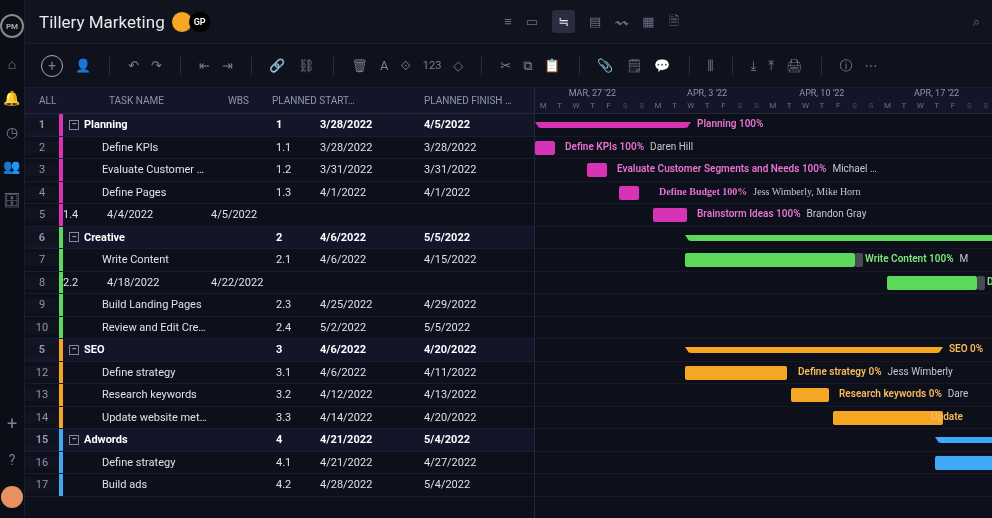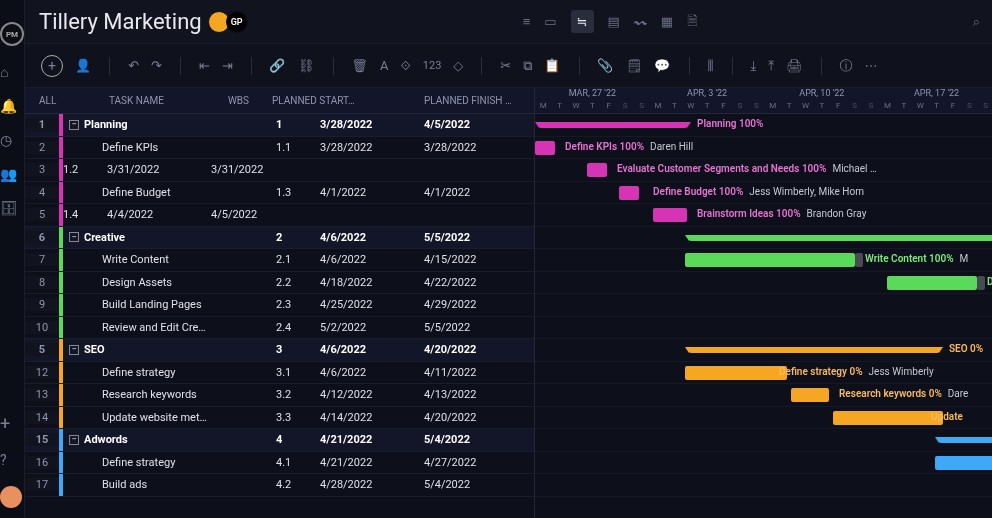--- a/index.html
+++ b/index.html
@@ -12,22 +12,22 @@
   display: flex;
 }
 
 
 .rail {
   width: 42px;
   background: #0b0d17;
   border-right: 1px solid #1a1d2b;
   display: flex;
   flex-direction: column;
-  align-items: flex-start;
-  padding-top: 22px;
+  align-items: center;
+  padding-top: 14px;
   gap: 18px;
 }
 .rail .logo {
   width: 24px; height: 24px; border-radius: 50%;
   border: 2px solid #888; display: flex; align-items: center; justify-content: center;
   font-size: 8px; font-weight: bold; color: #aaa;
 }
 .rail-icon { color: #7a7f94; font-size: 14px; cursor: pointer; }
 .rail-spacer { flex: 1; }
 .rail .avatar { width: 22px; height: 22px; border-radius: 50%; background: #e89060; margin-bottom: 10px; }
@@ -35,21 +35,21 @@
 
 
 .main { flex: 1; display: flex; flex-direction: column; }
 
 
 .titlebar {
   height: 44px; background: #11131f;
   display: flex; align-items: center; padding: 0 14px; gap: 10px;
   border-bottom: 1px solid #1a1d2b;
 }
-.titlebar h1 { font-size: 22px; font-weight: 400; color: #e8e8ef; }
+.titlebar h1 { font-size: 17px; font-weight: 400; color: #e8e8ef; }
 .titlebar .avatars { display: flex; }
 .titlebar .av { width: 22px; height: 22px; border-radius: 50%; border: 1px solid #0d0f1a; margin-left: -4px; display:flex;align-items:center;justify-content:center;font-size:9px;color:#fff;font-weight:600;}
 .av1 { background: #f5a623; }
 .av2 { background: #000000; }
 .titlebar .spacer { flex: 1; }
 .view-icons, .right-icons { display: flex; gap: 14px; align-items: center; }
 .view-icons span, .right-icons span { color: #6a6f84; font-size: 13px; cursor: pointer; }
 .view-icons .active { background: #2a2d3d; padding:4px 6px; border-radius:3px; color:#e8e8ef;}
 
 
@@ -256,30 +256,34 @@
               <span class="indent2"></span>
               <span>Define KPIs</span>
             </div>
             <div class="c-wbs">1.1</div>
             <div class="c-st">3/28/2022</div>
             <div class="c-fn">3/28/2022</div>
           </div>
           <div class="grid-row">
             <div class="c-num">3</div>
             <div class="c-stripe s-magenta"></div>
+            <div class="c-name">
+              <span class="indent2"></span>
+              <span>Evaluate Customer …</span>
+            </div>
             <div class="c-wbs">1.2</div>
             <div class="c-st">3/31/2022</div>
             <div class="c-fn">3/31/2022</div>
           </div>
           <div class="grid-row">
             <div class="c-num">4</div>
             <div class="c-stripe s-magenta"></div>
             <div class="c-name">
               <span class="indent2"></span>
-              <span>Define Budget</span>
+              <span>Define Pages</span>
             </div>
             <div class="c-wbs">1.3</div>
             <div class="c-st">4/1/2022</div>
             <div class="c-fn">4/1/2022</div>
           </div>
           <div class="grid-row">
             <div class="c-num">5</div>
             <div class="c-stripe s-magenta"></div>
             <div class="c-wbs">1.4</div>
             <div class="c-st">4/4/2022</div>
@@ -303,24 +307,20 @@
               <span class="indent2"></span>
               <span>Write Content</span>
             </div>
             <div class="c-wbs">2.1</div>
             <div class="c-st">4/6/2022</div>
             <div class="c-fn">4/15/2022</div>
           </div>
           <div class="grid-row">
             <div class="c-num">8</div>
             <div class="c-stripe s-green"></div>
-            <div class="c-name">
-              <span class="indent2"></span>
-              <span>Design Assets</span>
-            </div>
             <div class="c-wbs">2.2</div>
             <div class="c-st">4/18/2022</div>
             <div class="c-fn">4/22/2022</div>
           </div>
           <div class="grid-row">
             <div class="c-num">9</div>
             <div class="c-stripe s-green"></div>
             <div class="c-name">
               <span class="indent2"></span>
               <span>Build Landing Pages</span>
@@ -475,21 +475,21 @@
           </div>
           <div class="gantt-row">
             <div class="bar magenta" style="left: 52px; width: 20px;"></div>
             <div class="bar-label lbl-magenta" style="left: 82px;">
               <span class="t">Evaluate Customer Segments and Needs  100%</span>
               <span class="a">Michael …</span>
             </div>
           </div>
           <div class="gantt-row">
             <div class="bar magenta" style="left: 84px; width: 20px;"></div>
-            <div class="bar-label lbl-magenta" style="left: 118px;">
+            <div class="bar-label lbl-magenta" style="left: 124px; font-family: Liberation Serif, serif;">
               <span class="t">Define Budget  100%</span>
               <span class="a">Jess Wimberly, Mike Horn</span>
             </div>
           </div>
           <div class="gantt-row">
             <div class="bar magenta" style="left: 118px; width: 34px;"></div>
             <div class="bar-label lbl-magenta" style="left: 162px;">
               <span class="t">Brainstorm Ideas  100%</span>
               <span class="a">Brandon Gray</span>
             </div>
@@ -517,21 +517,21 @@
           <div class="gantt-row"></div>
           <div class="gantt-row"></div>
           <div class="gantt-row">
             <div class="bar orange summary" style="left: 154px; width: 250px;"></div>
             <div class="bar-label lbl-orange" style="left: 414px;">
               <span class="t">SEO  0%</span>
             </div>
           </div>
           <div class="gantt-row">
             <div class="bar orange" style="left: 150px; width: 102px;"></div>
-            <div class="bar-label lbl-orange" style="left: 244px;">
+            <div class="bar-label lbl-orange" style="left: 263px;">
               <span class="t">Define strategy  0%</span>
               <span class="a">Jess Wimberly</span>
             </div>
           </div>
           <div class="gantt-row">
             <div class="bar orange" style="left: 256px; width: 38px;"></div>
             <div class="bar-label lbl-orange" style="left: 304px; align-items: center;">
               <span class="t">Research keywords  0%</span>
               <span class="a">Dare</span>
             </div>

